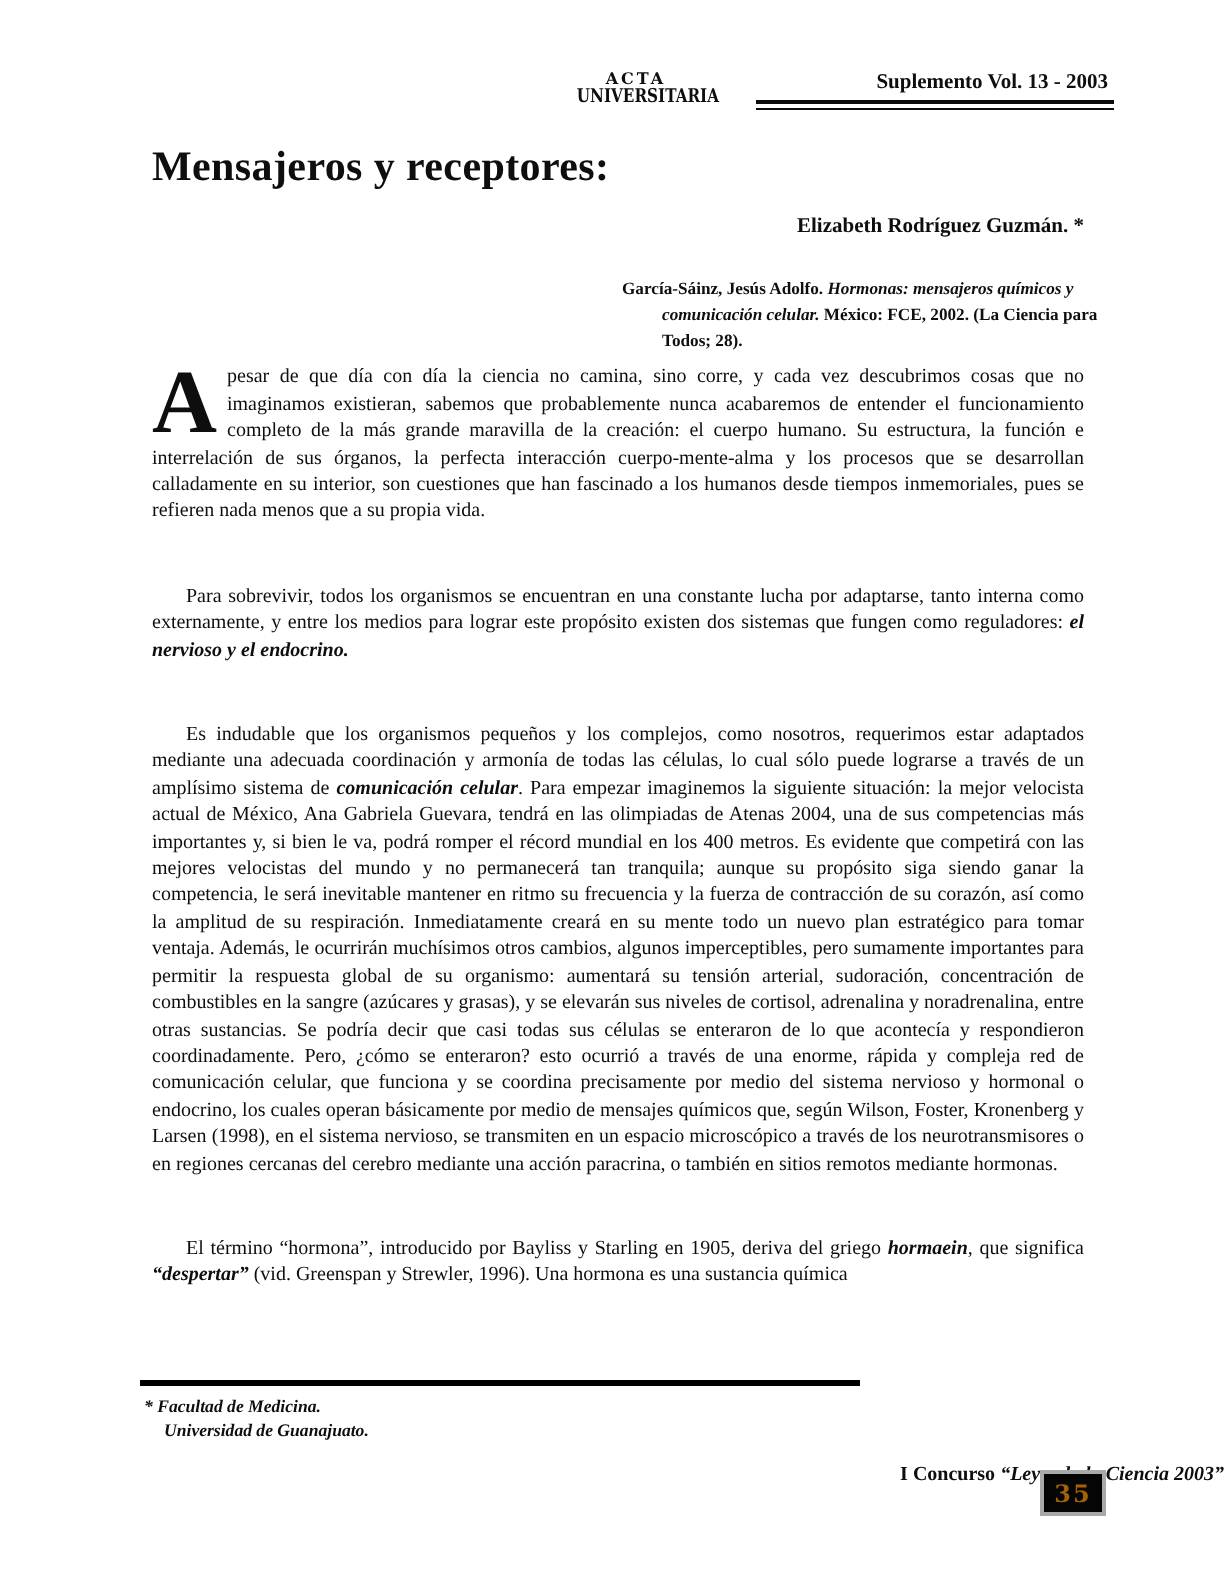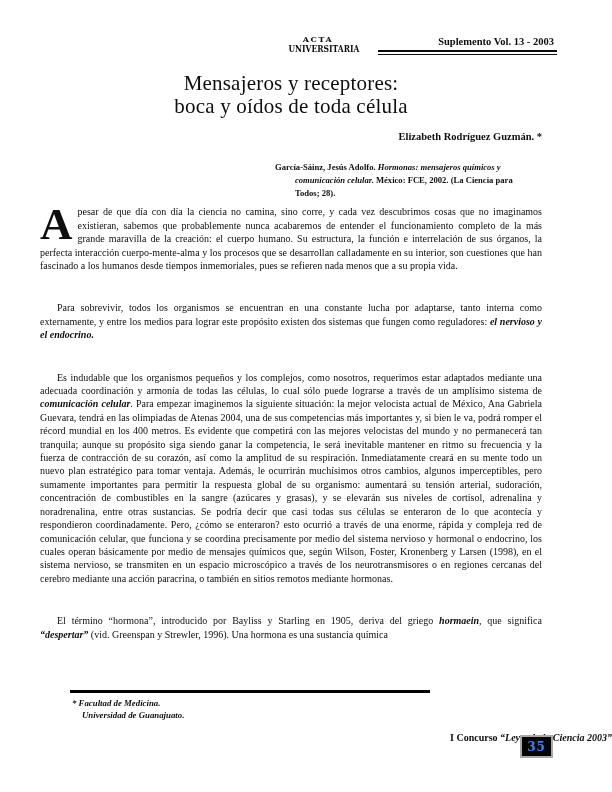--- a/index.html
+++ b/index.html
@@ -5,21 +5,21 @@
   html, body { margin: 0; padding: 0; background: #ffffff; }
   .page {
     position: relative;
     width: 612px;
     height: 792px;
     background: #ffffff;
     font-family: "Liberation Serif", serif;
     color: #0e0e0e;
     overflow: hidden;
     box-sizing: border-box;
-    padding: 35px 70px 0 40px;
+    padding: 35px 70px 0 76px;
   }
 
   
   .logo {
     position: absolute;
     left: 281px;
     top: 35px;
     width: 74px;
     text-align: center;
     font-family: "DejaVu Serif", serif;
@@ -54,24 +54,24 @@
   .issue-rule {
     margin-top: 2px;
     height: 2px;
     border-top: 2.5px solid #0a0a0a;
     border-bottom: 1.2px solid #0a0a0a;
   }
 
   
   .title {
     margin: 37px 0 0 0;
-    text-align: center;
+    text-align: left;
     font-size: 21px;
     line-height: 23px;
-    font-weight: normal;
+    font-weight: bold;
     letter-spacing: 0.2px;
   }
   .author {
     margin-top: 13px;
     text-align: right;
     font-size: 10.5px;
     font-weight: bold;
   }
   .reference {
     margin-top: 19px;
@@ -134,21 +134,21 @@
   }
   .footer-line .contest-name { font-style: italic; }
   .page-number {
     position: absolute;
     left: 520px;
     top: 735px;
     width: 29px;
     height: 19px;
     background: #050505;
     border: 2px solid #a9a9a9;
-    color: #3b82f6;
+    color: #a16207;
     font-family: "DejaVu Serif", serif;
     font-weight: bold;
     font-size: 12px;
     letter-spacing: 1px;
     display: flex;
     align-items: center;
     justify-content: center;
   }
 </style>
 </head>
@@ -160,21 +160,20 @@
     <span class="acta">ACTA</span>
     <span class="universitaria">UNIVERSITARIA</span>
   </div>
   <div class="issue-block">
     <div class="issue-text">Suplemento Vol. 13 - 2003</div>
     <div class="issue-rule"></div>
   </div>
 
   <h1 class="title">
     <span>Mensajeros y receptores:</span><br>
-    <span>boca y oídos de toda célula</span>
   </h1>
 
   <div class="author">Elizabeth Rodríguez Guzmán. *</div>
 
   <div class="reference">
     <span>García-Sáinz, Jesús Adolfo. </span><span class="ref-title">Hormonas: mensajeros químicos y comunicación celular.</span><span> México: FCE, 2002. (La Ciencia para Todos; 28).</span>
   </div>
 
   <div class="body-text">
     <p class="first">

